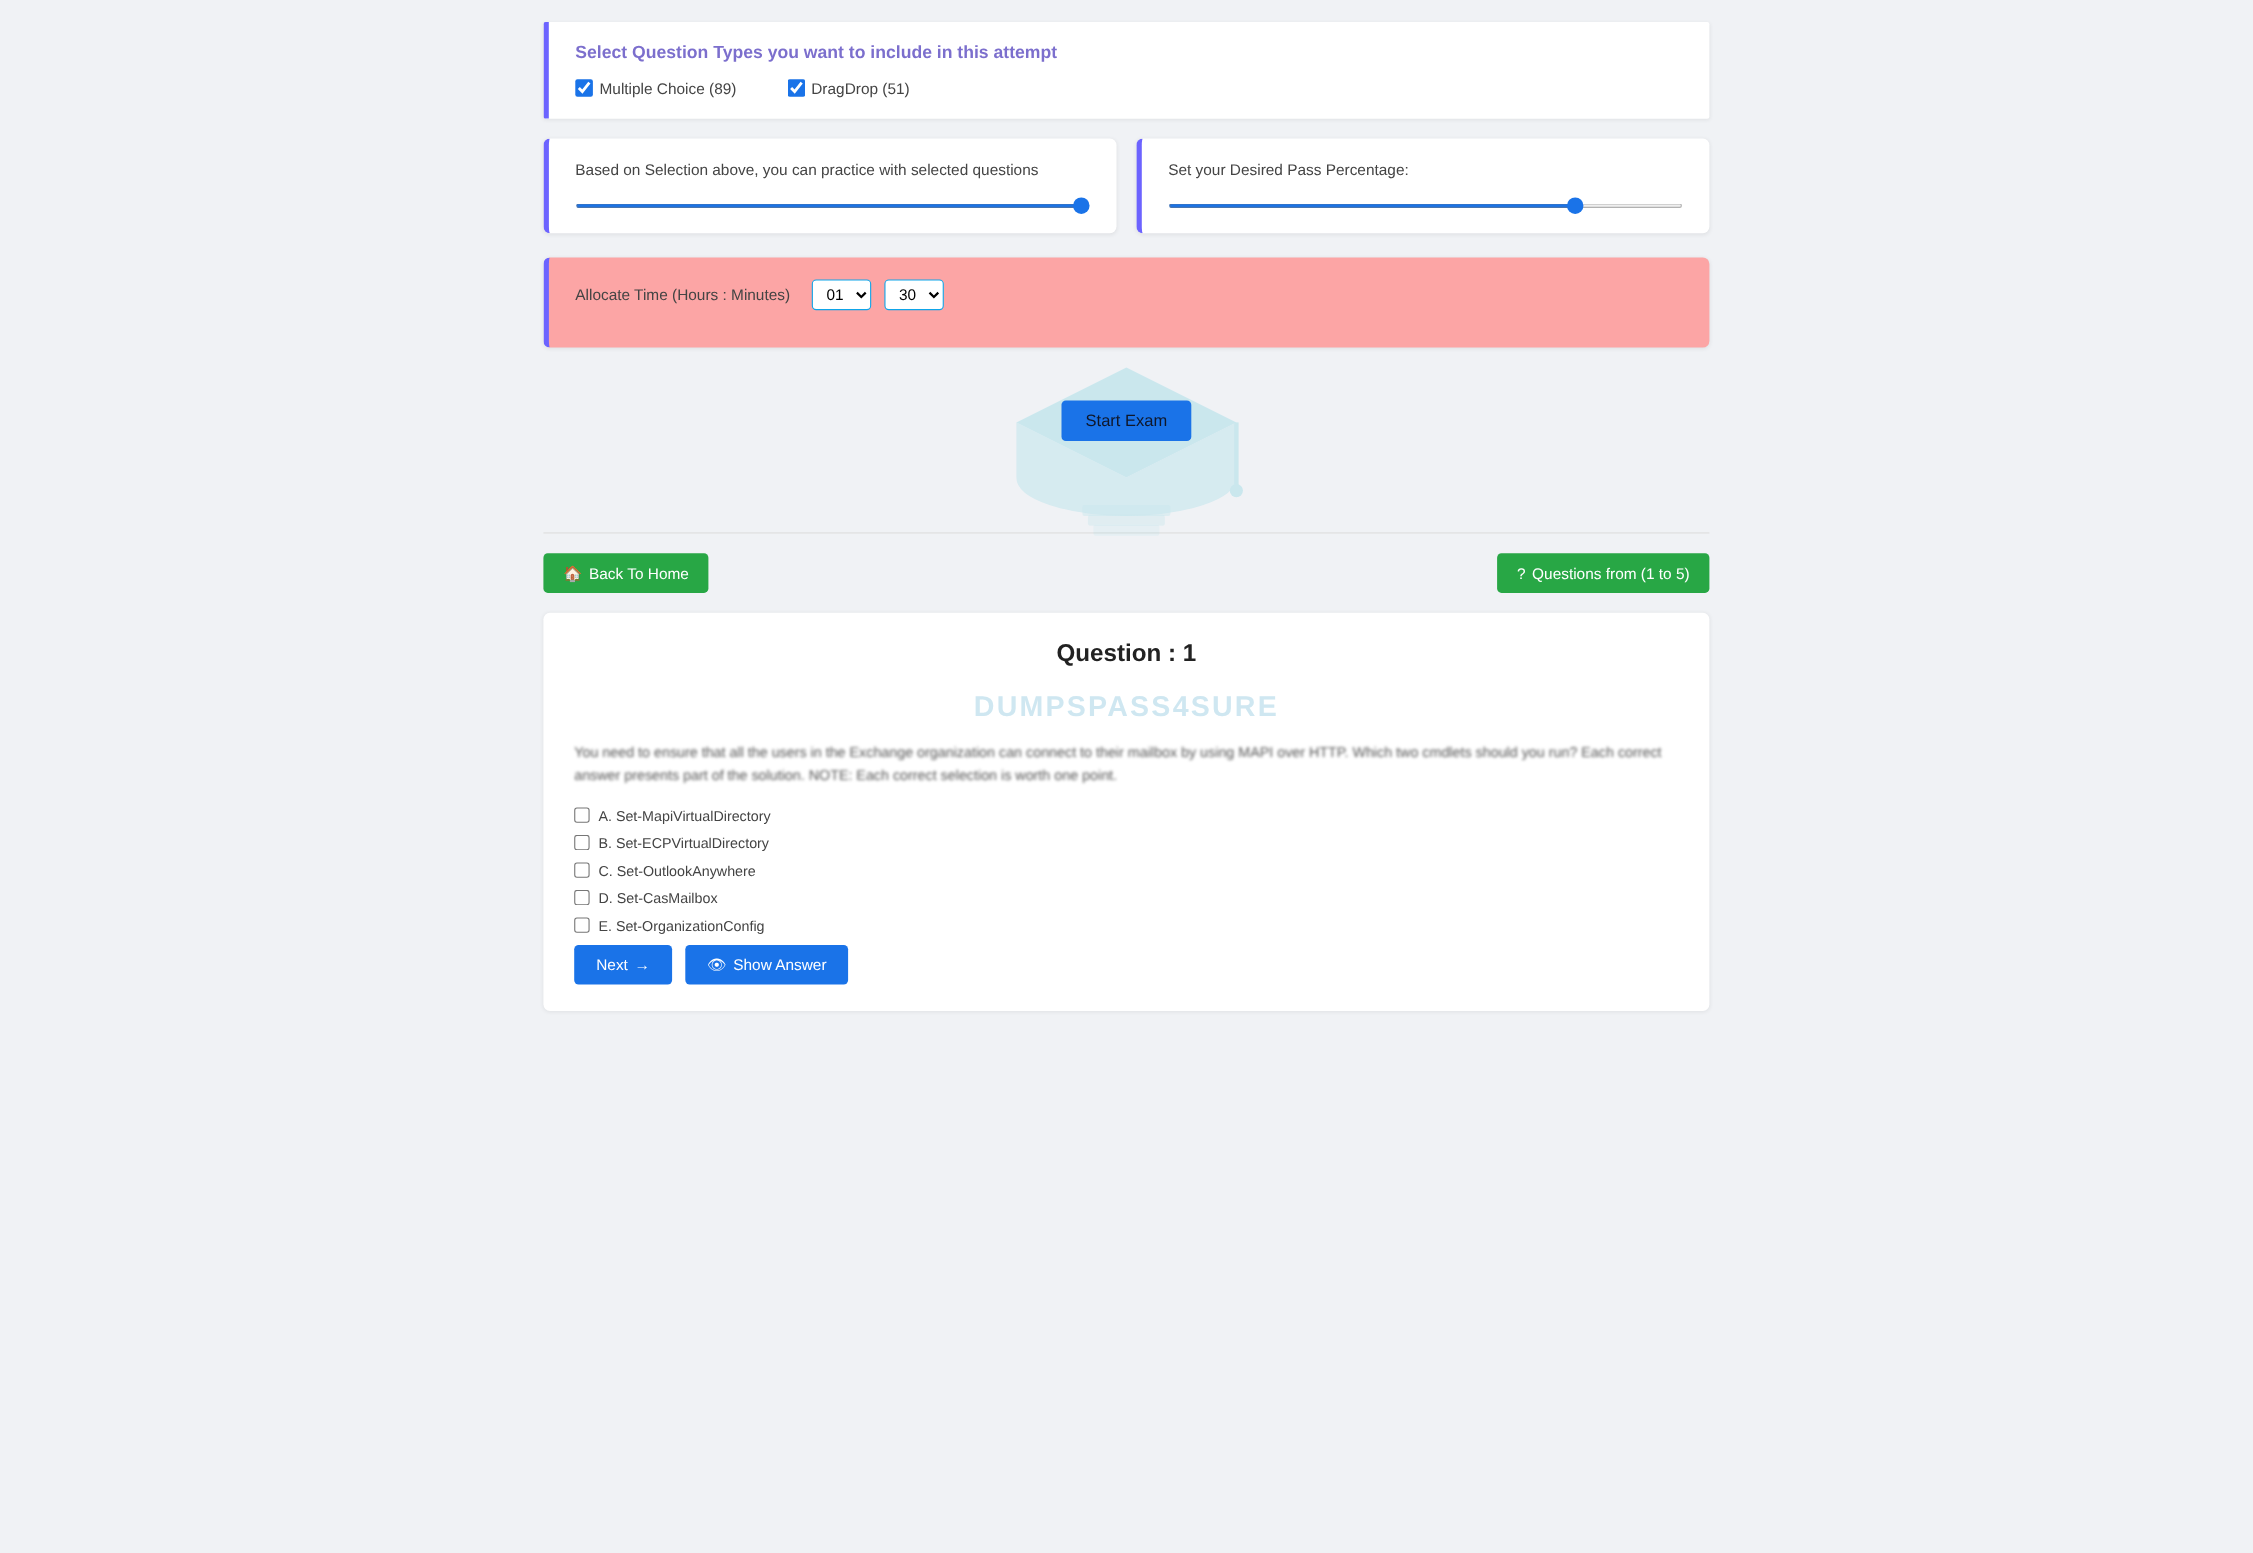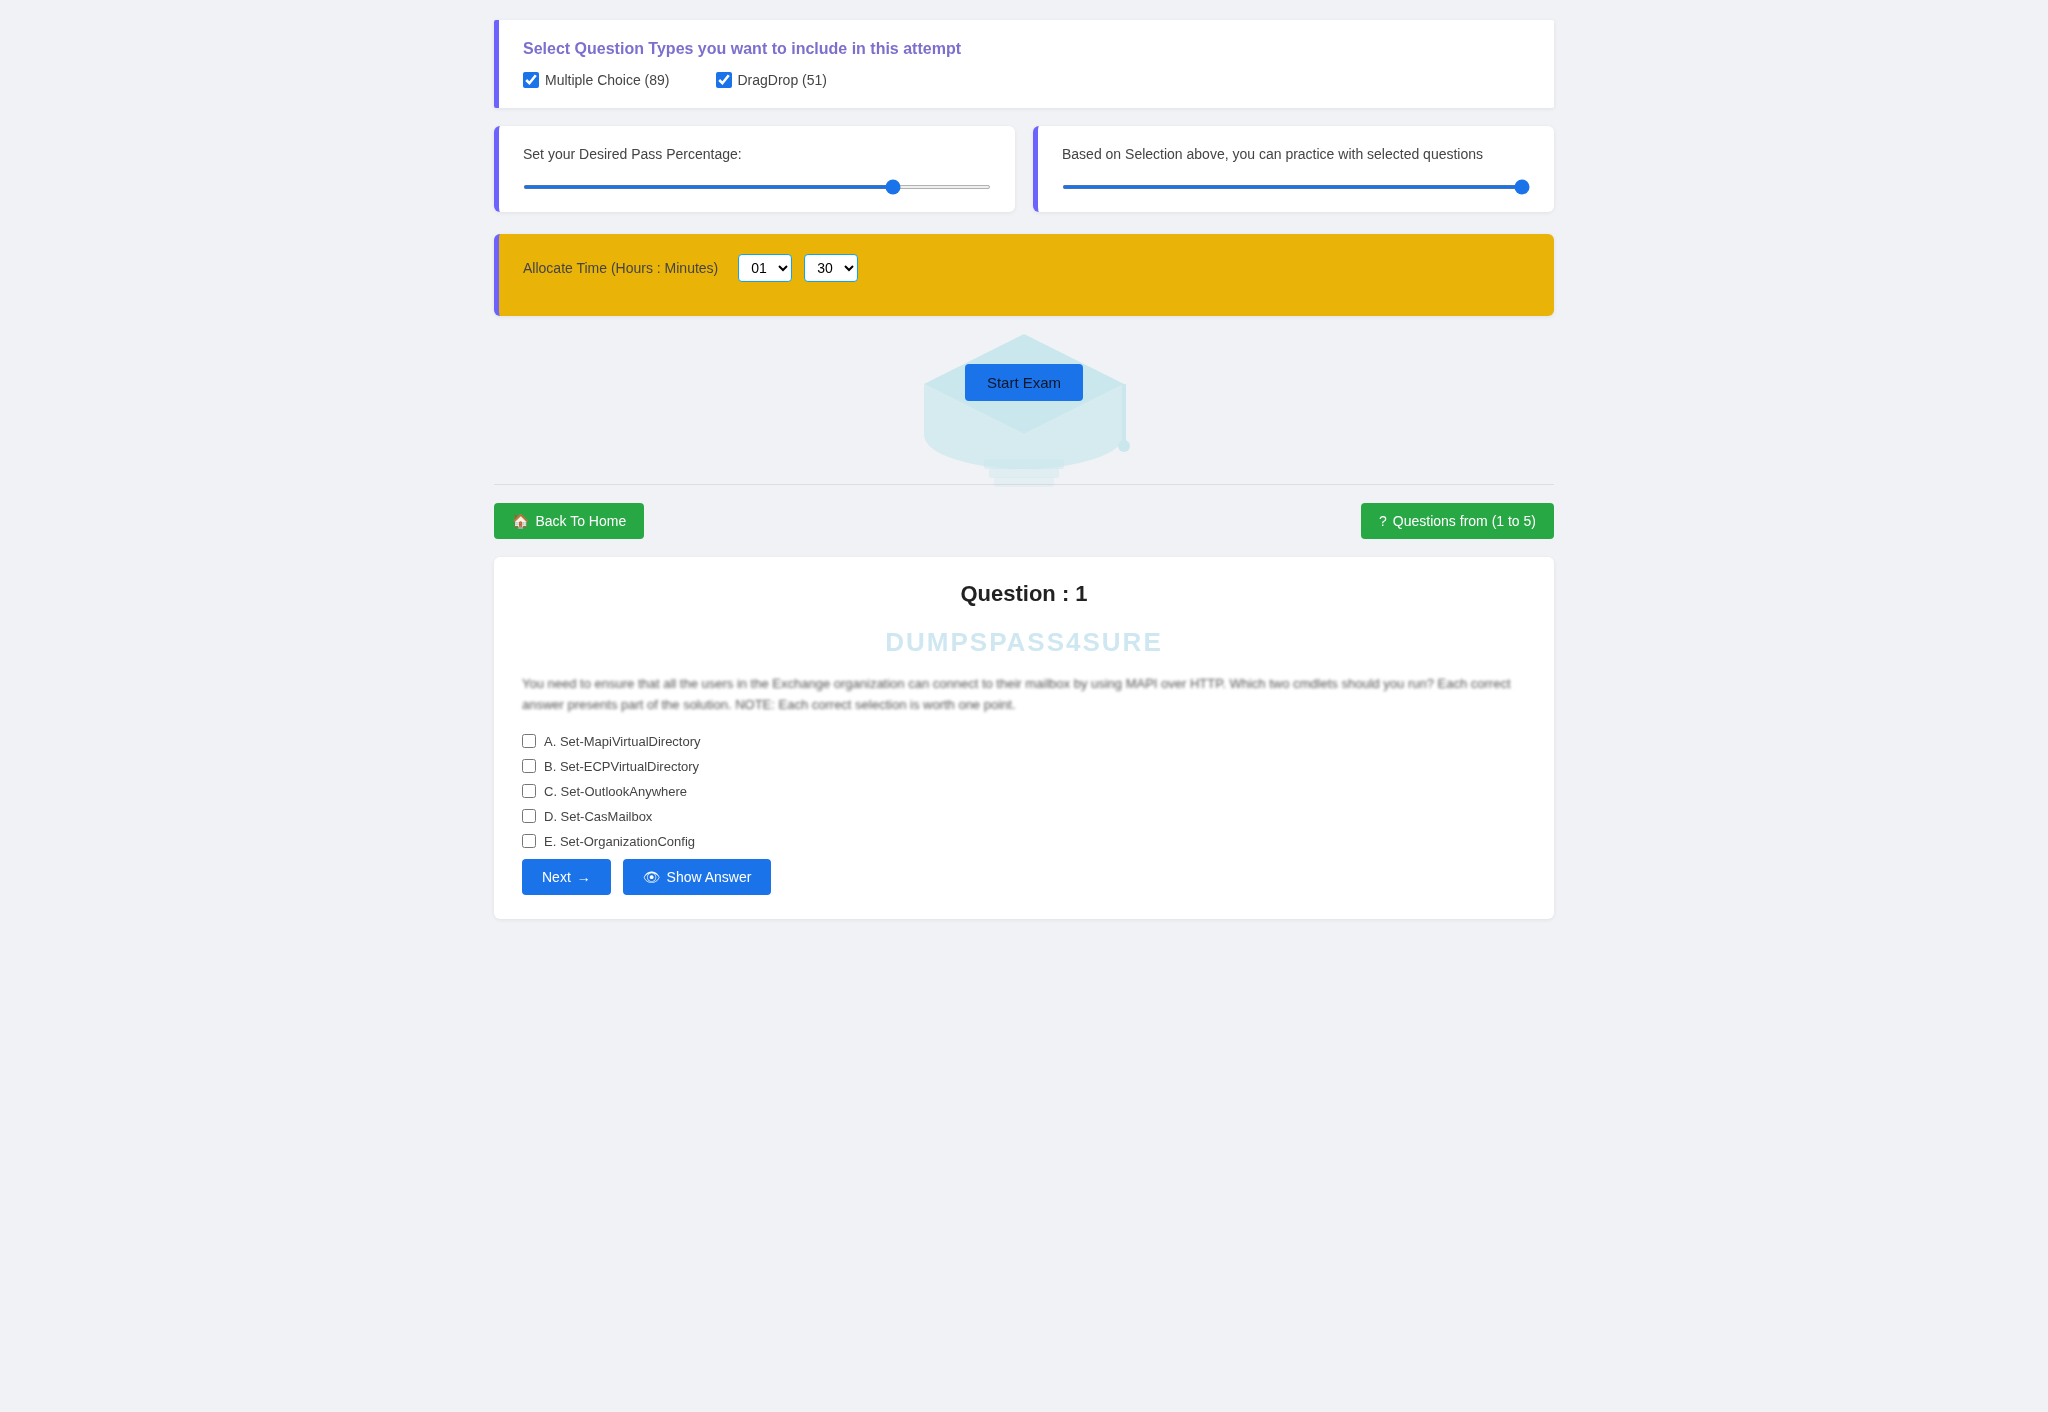--- a/index.html
+++ b/index.html
@@ -76,21 +76,21 @@
     }
 
     input[type="range"] {
       width: 100%;
       accent-color: #1a73e8;
       height: 4px;
     }
 
     
     .timer-card {
-      background: #eab308;
+      background: #fca5a5;
       border-radius: 6px;
       padding: 20px 24px;
       margin-bottom: 18px;
       box-shadow: 0 1px 4px rgba(0,0,0,0.07);
       border-left: 5px solid #6c63ff;
       margin-top: 22px;
     }
 
     .timer-row {
       display: flex;
@@ -289,26 +289,26 @@
       </label>
       <label class="checkbox-item">
         <input type="checkbox" checked="" style="">
         <span>DragDrop (51)</span>
       </label>
     </div>
   </div>
 
   <div class="two-col">
     <div class="slider-card">
+      <div class="slider-label">Based on Selection above, you can practice with selected questions</div>
+      <input type="range" min="0" max="140" value="140" style="">
+    </div>
+    <div class="slider-card">
       <div class="slider-label">Set your Desired Pass Percentage:</div>
       <input type="range" min="0" max="100" value="80" style="">
-    </div>
-    <div class="slider-card">
-      <div class="slider-label">Based on Selection above, you can practice with selected questions</div>
-      <input type="range" min="0" max="140" value="140" style="">
     </div>
   </div>
 
   <div class="timer-card">
     <div class="timer-row">
       <span class="timer-label">Allocate Time (Hours : Minutes)</span>
       <select>
         <option value="01">01</option>
         <option value="02">02</option>
         <option value="03">03</option>

